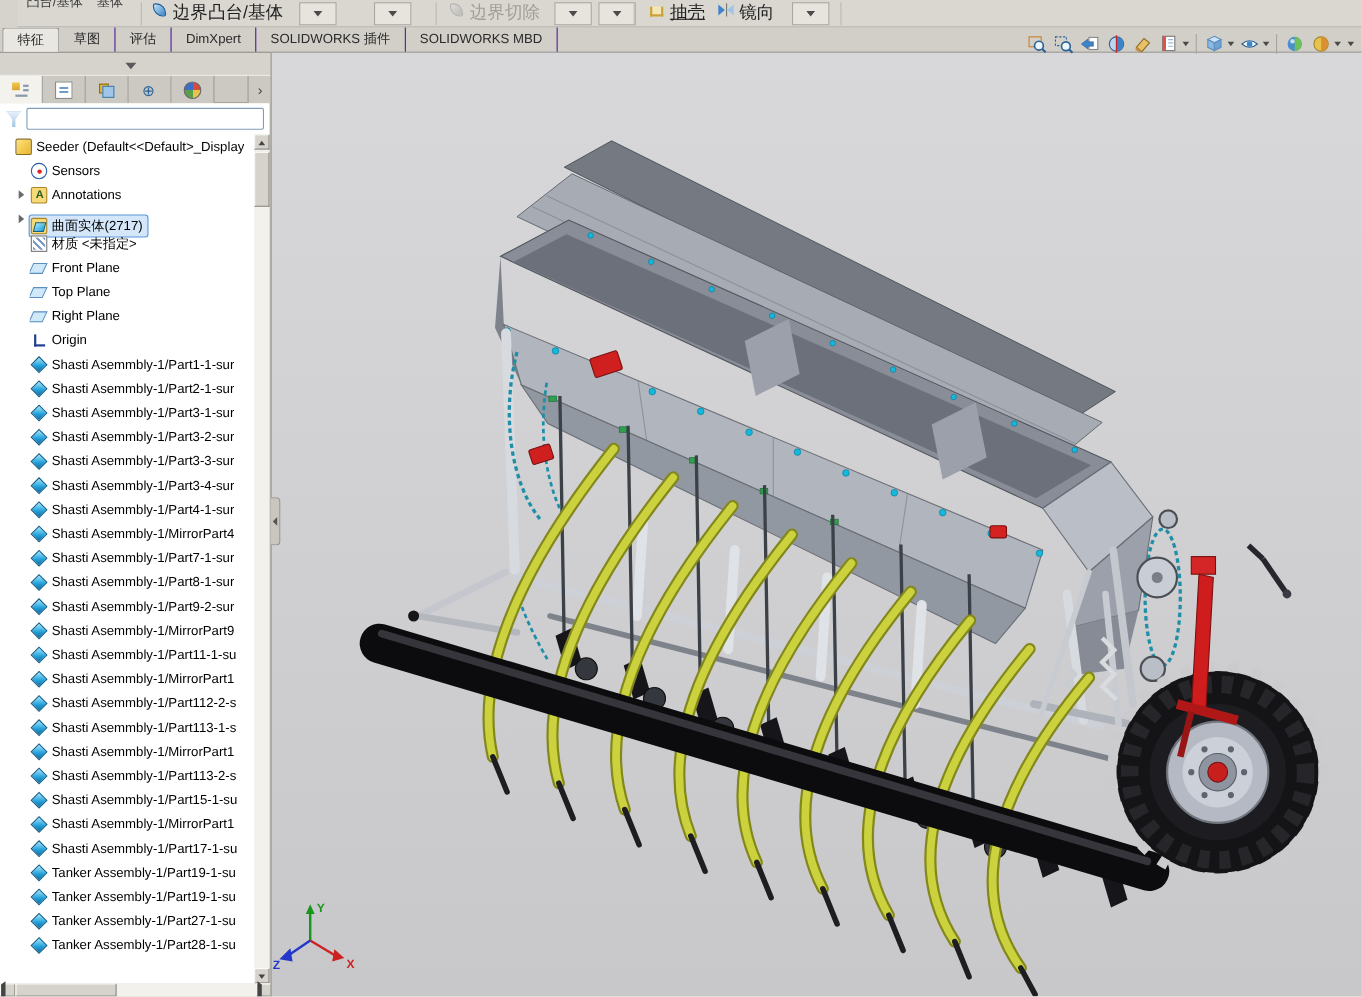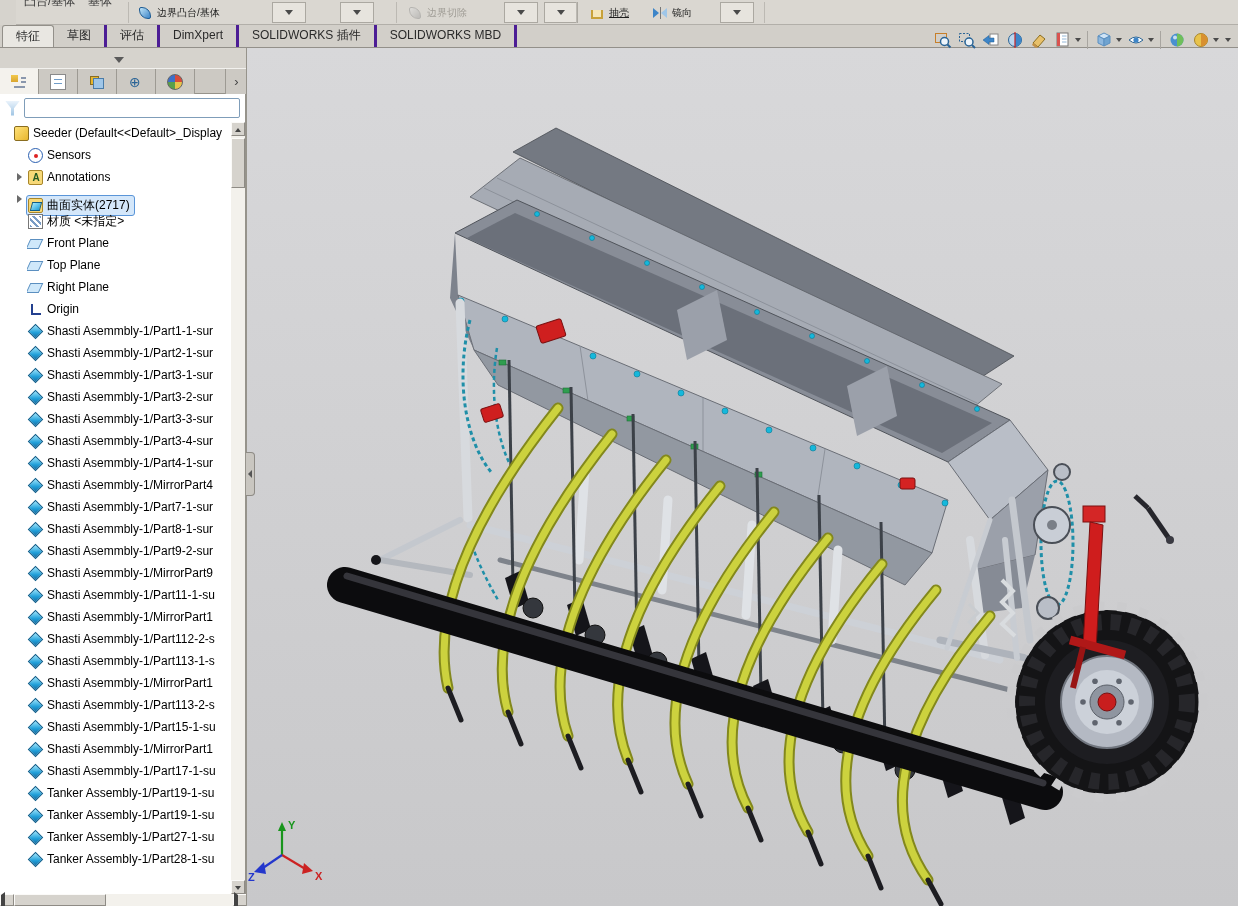--- a/index.html
+++ b/index.html
@@ -4,22 +4,22 @@
 <style>
   * { box-sizing: border-box; margin: 0; padding: 0; }
   html,body { width:1238px; height:906px; overflow:hidden;
     font-family:"Liberation Sans","DejaVu Sans",sans-serif; }
   .app { position:relative; width:1238px; height:906px; background:#d6d3cd; overflow:hidden; }
 
   
   .ribbon { position:absolute; top:0; left:0; right:0; height:25px; background:#dad7d1;
     border-bottom:1px solid #b2afa9; overflow:hidden;margin-left:16px; }
   .frag { position:absolute; top:-7px; font-size:12px; color:#3a3a3a; }
-  .rbtn { position:absolute; top:1px; height:23px; display:flex; align-items:center;
-    font-size:10px; color:#1f1f1f; padding:0 6px; background:transparent; border:none; cursor:default; }
+  .rbtn { position:absolute; top:1px; height:23px; display:flex; align-items:flex-start;
+    font-size:16px; color:#1f1f1f; padding:0 6px; background:transparent; border:none; cursor:default; }
   .rbtn.disabled { color:#a09d96; }
   .rbtn.disabled .ric { opacity:.45; }
   .ric { width:16px; height:16px; display:inline-block; margin-right:4px; position:relative; }
   .ric-boss::after { content:""; position:absolute; inset:2px; border:1px solid #1d5c94;
     background:linear-gradient(135deg,#bfe3f7,#3d85c8); border-radius:2px 9px 2px 9px; }
   .ric-cut::after { content:""; position:absolute; inset:2px; border:1px solid #8a8a8a;
     background:linear-gradient(135deg,#e4e4e4,#9a9a9a); border-radius:2px 9px 2px 9px; }
   .ric-shell::after { content:""; position:absolute; left:2px; right:2px; top:5px; bottom:2px;
     border:2px solid #c8a23a; border-top:none; background:#f5e6b8; }
   .ric-mirror { background:linear-gradient(#777,#777) 50% 2px/1px 12px no-repeat; }
@@ -30,21 +30,21 @@
   .rdrop { position:absolute; top:2px; width:34px; height:21px; background:#e7e4de;
     border:1px solid #aba8a1; display:flex; align-items:center; justify-content:center; }
   .caret-down { width:0; height:0; border-left:4px solid transparent; border-right:4px solid transparent;
     border-top:5px solid #4a4a4a; }
   .vsep { position:absolute; top:2px; height:21px; width:1px; background:#bcb9b3; }
 
   
   .cmdtabs { position:absolute; top:25px; left:0; right:0; height:23px; background:#d2cfc9;
     border-bottom:1px solid #93908a; display:flex; align-items:flex-end; padding-left:2px; }
   .ctab { height:22px; line-height:21px; padding:0 13px; font-size:12px; color:#2a2a2a;
-    border-right:3px solid #4c1d95; cursor:default; }
+    border-right:1px solid #4c1d95; cursor:default; }
   .ctab.active { background:#e9e7e2; border:1px solid #93908a; border-bottom:none;
     border-radius:3px 3px 0 0; font-weight:normal; }
 
   
   .headsup { position:absolute; top:28px; right:6px; height:24px; display:flex;
     align-items:center; gap:2px; z-index:30; }
   .hbtn { height:24px; display:flex; align-items:center; background:transparent; border:none;
     padding:0 1px; cursor:default; }
   .hbtn svg { display:block; }
   .hsep { width:1px; height:18px; background:#a8a5a0; margin:0 3px; }

